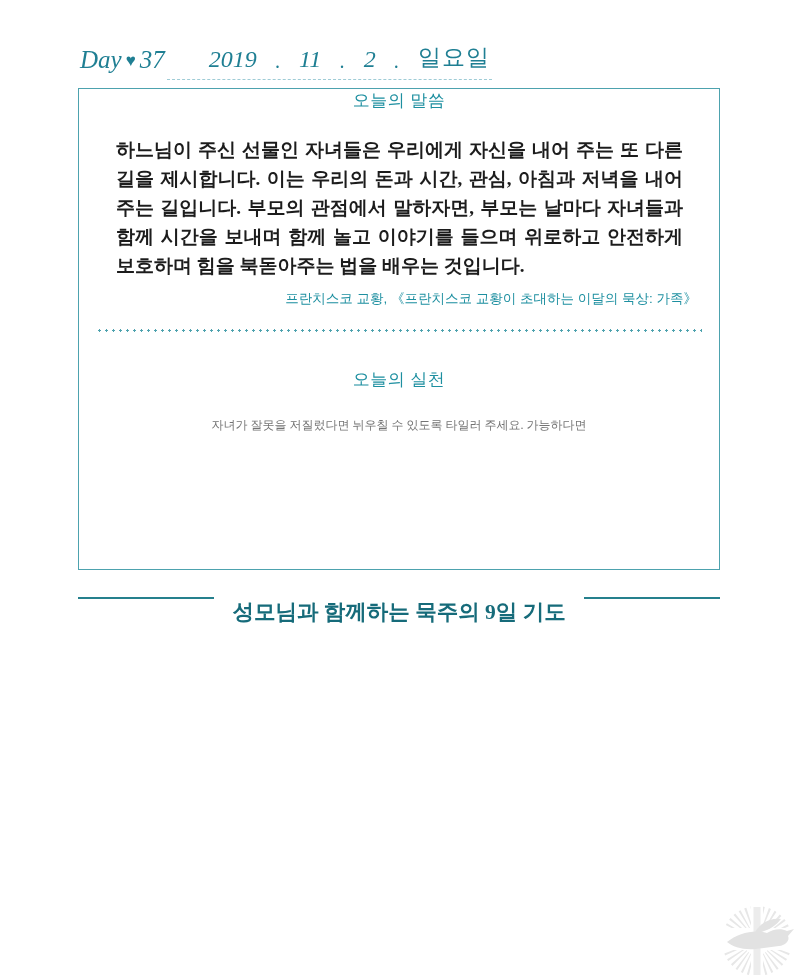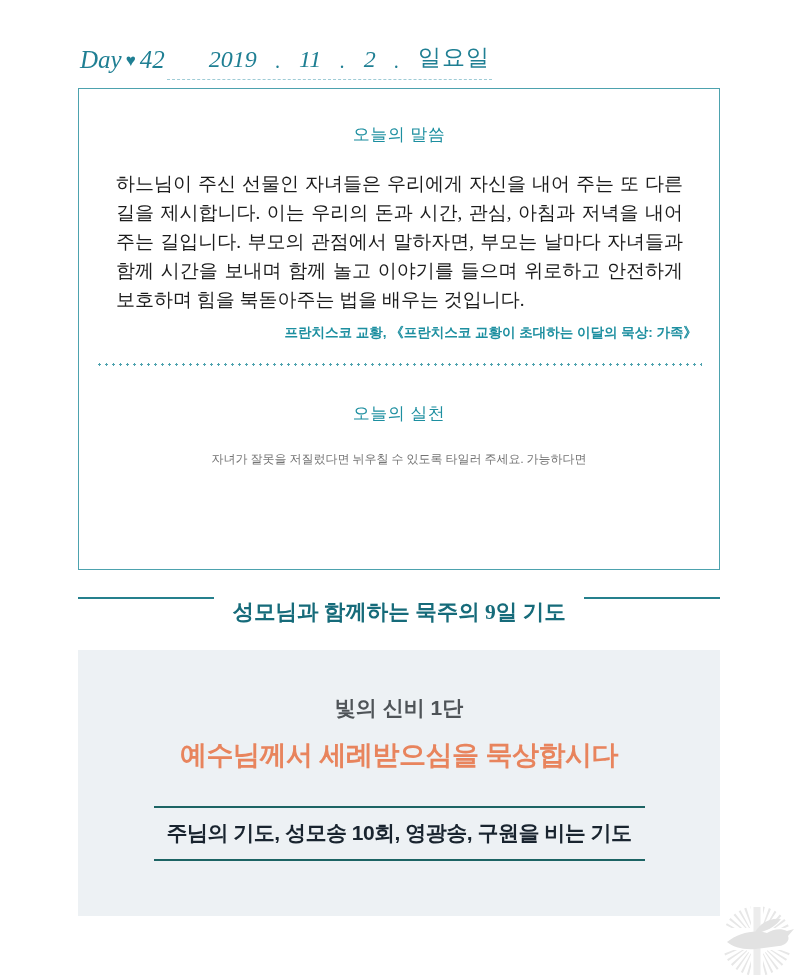--- a/index.html
+++ b/index.html
@@ -58,40 +58,40 @@
 
   
   .word-card {
     position: absolute;
     left: 78px; top: 88px;
     width: 642px; height: 482px;
     border: 1px solid #4da2ae;
     background: #ffffff;
   }
   .card-title {
-    margin-top: 34px;
     text-align: center;
     font-size: 17px;
     font-weight: 500;
     letter-spacing: 0.5px;
     color: #1d8fa0;
   }
   .body-text {
     margin: 23px 36px 0 37px;
     font-family: "Liberation Serif", "DejaVu Serif", serif;
     font-size: 19px;
     line-height: 29px;
     color: #1c1c1c;
     text-align: justify;
+    font-weight: bold;
   }
   .attribution {
     margin: 10px 22px 0 0;
     text-align: right;
     font-size: 13.5px;
-    font-weight: bold;
+    font-weight: normal;
     color: #1d8fa0;
   }
   .dotted-divider {
     margin: 21px 17px 0;
     height: 3px;
     background-image: radial-gradient(circle, #4da2ae 1.1px, transparent 1.4px);
     background-size: 7px 3px;
     background-position: 0 50%;
     background-repeat: repeat-x;
   }
@@ -169,21 +169,21 @@
     width: 114px; height: 114px;
   }
 </style>
 </head>
 <body>
 
 <div class="page">
 
   <div class="header">
     <div class="day-badge">
-      <span>Day</span><span class="heart">♥</span><span>42</span>
+      <span>Day</span><span class="heart">♥</span><span>37</span>
     </div>
     <div class="date-line">
       <span>2019</span>
       <span class="date-dot">.</span>
       <span>11</span>
       <span class="date-dot">.</span>
       <span>2</span>
       <span class="date-dot">.</span>
       <span class="weekday">일요일</span>
     </div>
@@ -199,25 +199,20 @@
       <span>자녀가 잘못을 저질렀다면 뉘우칠 수 있도록 타일러 주세요. 가능하다면</span><br>
     </p>
   </section>
 
   <div class="section-heading">
     <span class="rule"></span>
     <span class="heading-text">성모님과 함께하는 묵주의 9일 기도</span>
     <span class="rule"></span>
   </div>
 
-  <section class="rosary-panel">
-    <div class="mystery-label">빛의 신비 1단</div>
-    <div class="mystery-title">예수님께서 세례받으심을 묵상합시다</div>
-    <div class="prayer-box">주님의 기도, 성모송 10회, 영광송, 구원을 비는 기도</div>
-  </section>
 
   <svg class="watermark" viewBox="-57 -57 114 114" aria-hidden="true">
     <circle r="24.5" fill="none" stroke="#e7e7e7" stroke-width="21" stroke-dasharray="1.5 2.9"></circle>
     <rect x="-6" y="-42" width="12" height="84" fill="#ffffff"></rect>
     <rect x="-40" y="-13" width="80" height="22" fill="#ffffff"></rect>
     <rect x="-3.5" y="-34" width="7" height="68" fill="#ececec"></rect>
     <g fill="#e2e2e2">
       <path d="M -2 -9 C 4 -19 14 -23 24 -22 C 18 -14 10 -10 0 -8 Z"></path>
       <path d="M -30 1 C -20 -7 -6 -11 6 -9 L 10 -8 C 16 -12 24 -13 30 -10 L 37 -12 L 31 -5 C 33 -1 29 4 22 5 L -2 8 C -14 9 -24 6 -30 1 Z"></path>
     </g>

